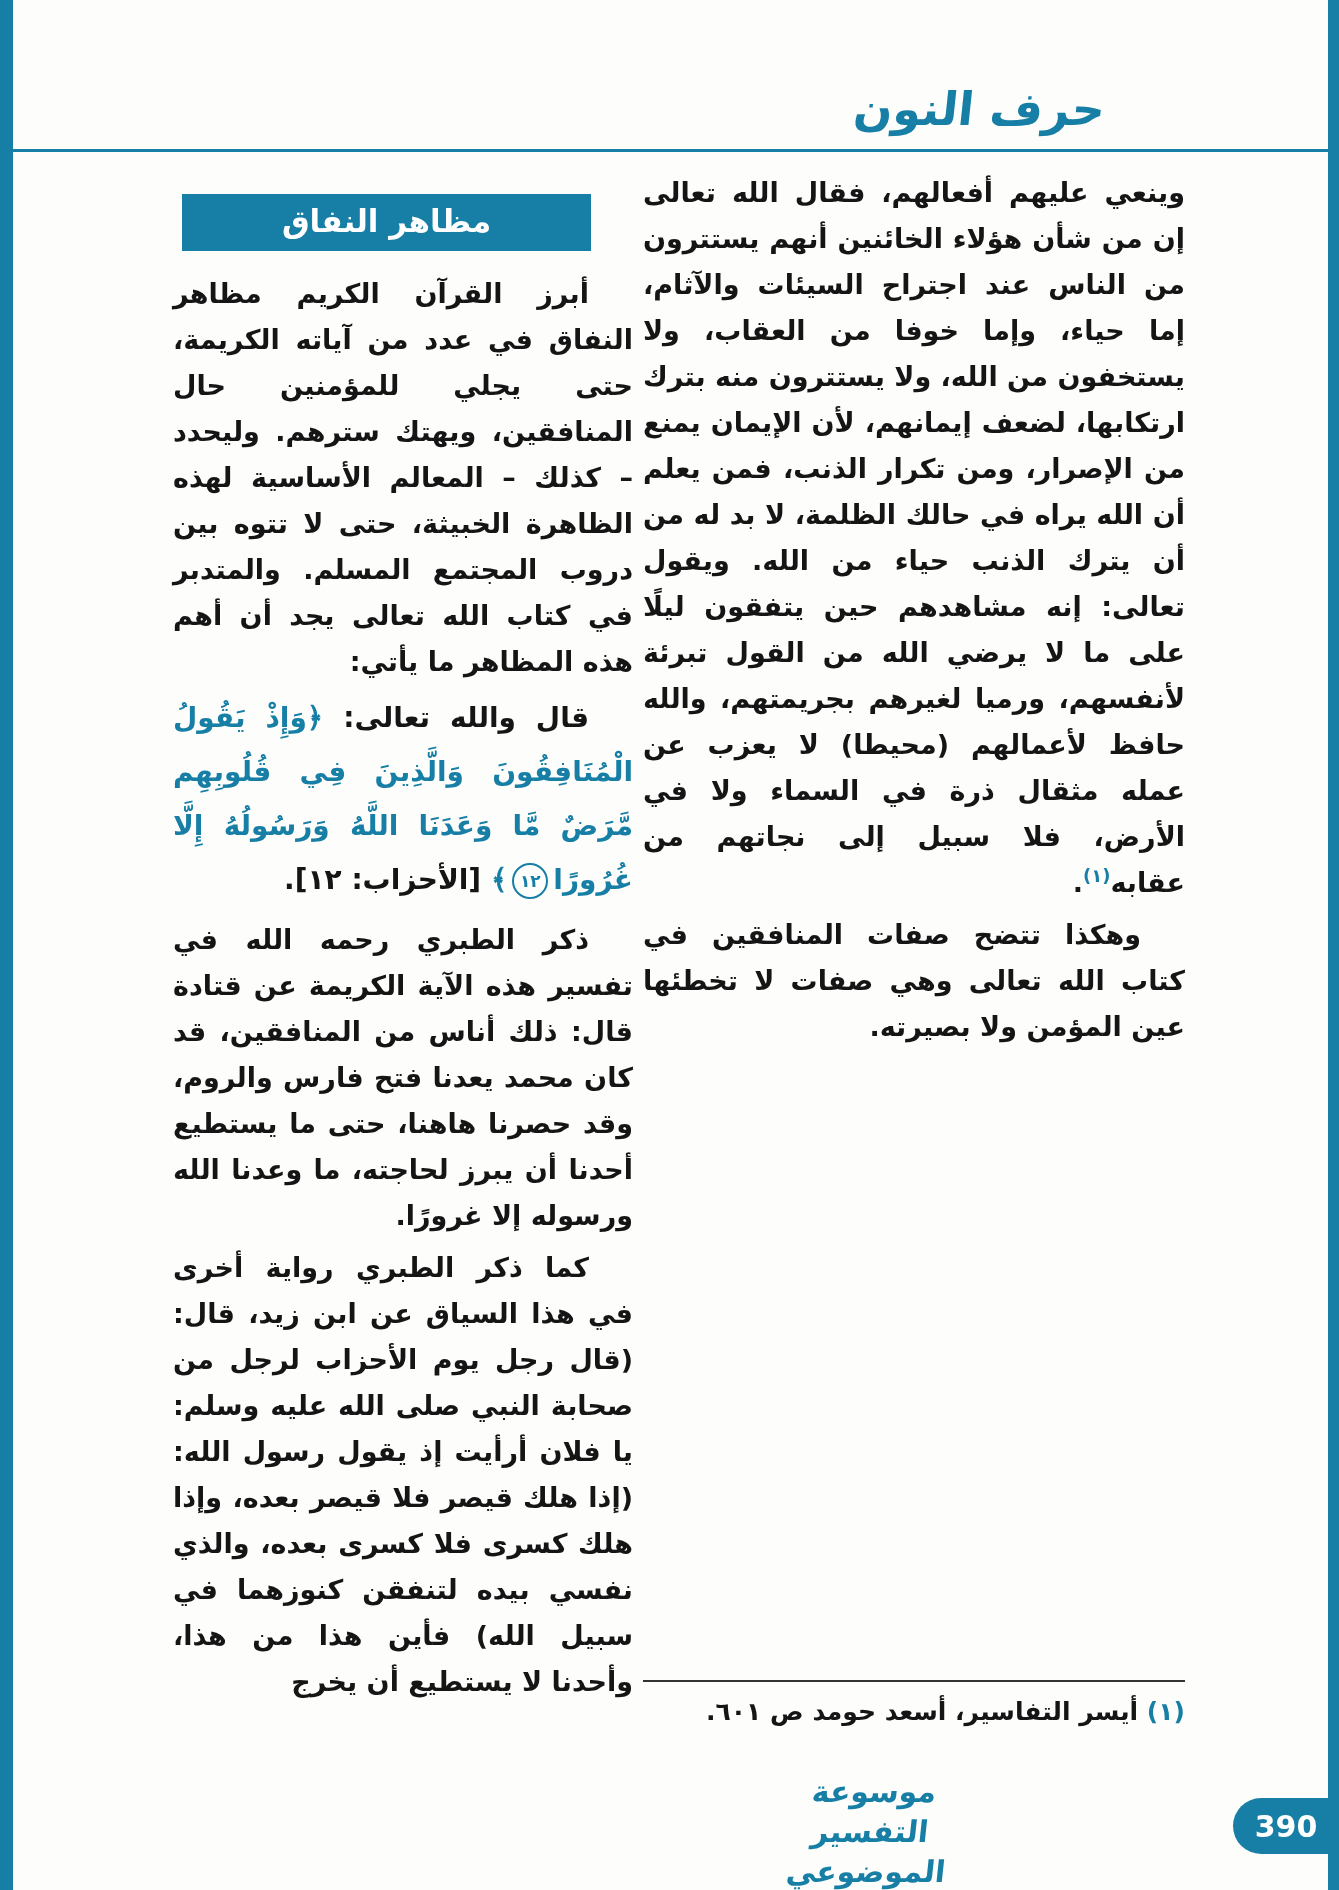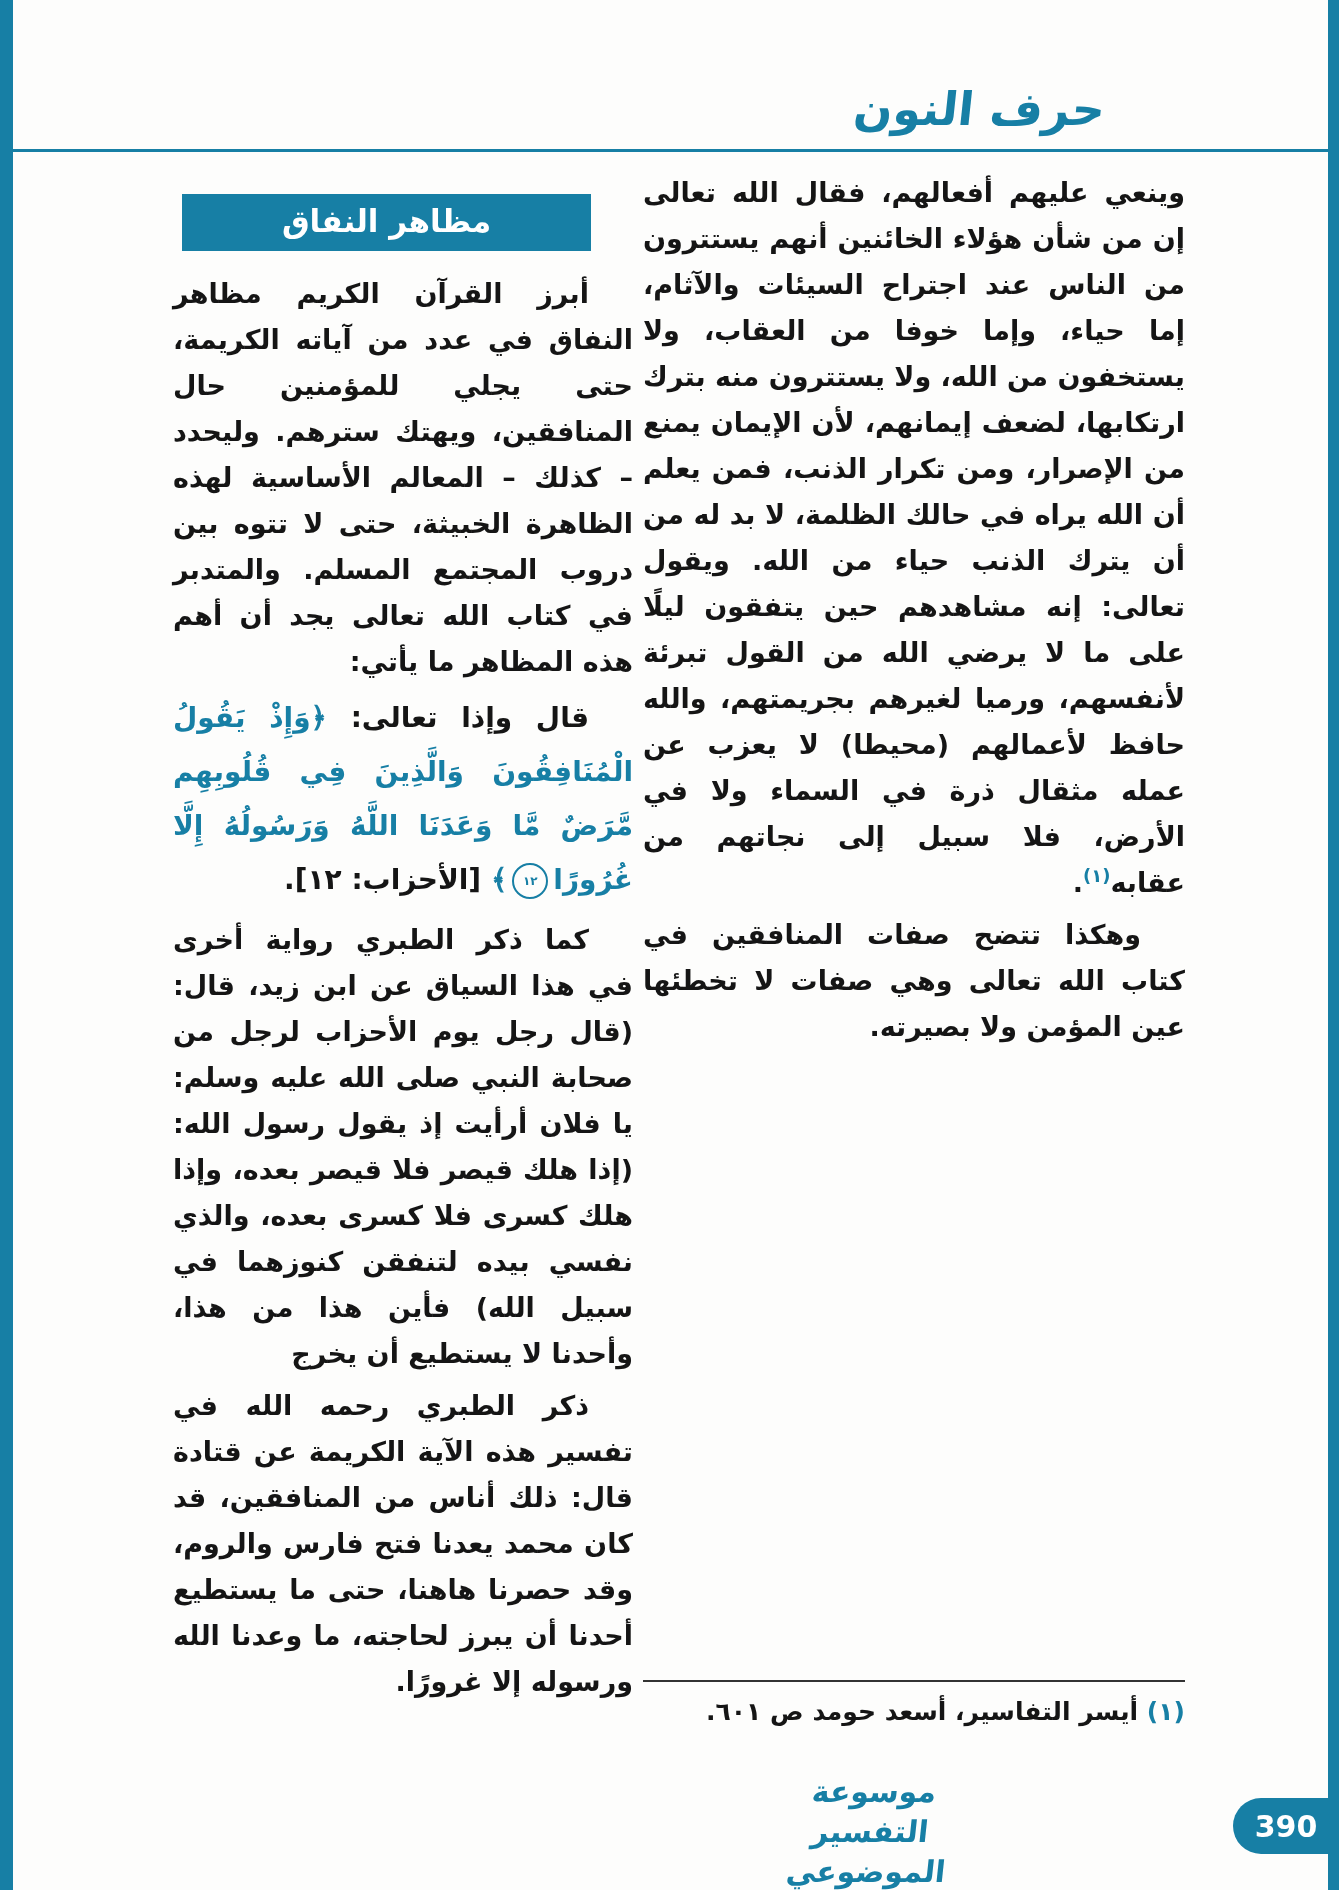--- a/index.html
+++ b/index.html
@@ -77,21 +77,21 @@
     text-align: justify; text-indent: 44px;
     margin-bottom: 10px;
   }
   .verse-intro { color: var(--ink); }
   .verse-text, .ornament { color: var(--accent); }
   .ayah-num {
     display: inline-block;
     width: 36px; height: 36px; line-height: 33px;
     border: 2px solid var(--accent); border-radius: 50%;
     text-align: center; text-indent: 0;
-    font-size: 12px; color: var(--accent);
+    font-size: 17px; color: var(--accent);
     margin: 0 5px; vertical-align: middle;
   }
   .citation { color: var(--ink); }
 
   .footnote-area {
     position: absolute; top: 1680px; right: 154px; width: 542px;
   }
   .footnote-rule {
     border-top: 2px solid #333333;
     width: 100%; margin-bottom: 10px;
@@ -133,23 +133,23 @@
   <div class="header-rule"></div>
 
   <section class="col col-right">
     <p class="body"><span>وينعي عليهم أفعالهم، فقال الله تعالى إن من شأن هؤلاء الخائنين أنهم يستترون من الناس عند اجتراح السيئات والآثام، إما حياء، وإما خوفا من العقاب، ولا يستخفون من الله، ولا يستترون منه بترك ارتكابها، لضعف إيمانهم، لأن الإيمان يمنع من الإصرار، ومن تكرار الذنب، فمن يعلم أن الله يراه في حالك الظلمة، لا بد له من أن يترك الذنب حياء من الله. ويقول تعالى: إنه مشاهدهم حين يتفقون ليلًا على ما لا يرضي الله من القول تبرئة لأنفسهم، ورميا لغيرهم بجريمتهم، والله حافظ لأعمالهم (محيطا) لا يعزب عن عمله مثقال ذرة في السماء ولا في الأرض، فلا سبيل إلى نجاتهم من عقابه</span><sup class="fn-marker">(١)</sup><span>.</span></p>
     <p class="body indent">وهكذا تتضح صفات المنافقين في كتاب الله تعالى وهي صفات لا تخطئها عين المؤمن ولا بصيرته.</p>
   </section>
 
   <section class="col col-left">
     <div class="section-box">مظاهر النفاق</div>
     <p class="body indent">أبرز القرآن الكريم مظاهر النفاق في عدد من آياته الكريمة، حتى يجلي للمؤمنين حال المنافقين، ويهتك سترهم. وليحدد – كذلك – المعالم الأساسية لهذه الظاهرة الخبيثة، حتى لا تتوه بين دروب المجتمع المسلم. والمتدبر في كتاب الله تعالى يجد أن أهم هذه المظاهر ما يأتي:</p>
-    <p class="verse-para"><span class="verse-intro">قال وإذا تعالى:</span> <span class="ornament">﴿</span><span class="verse-text">وَإِذْ يَقُولُ الْمُنَافِقُونَ وَالَّذِينَ فِي قُلُوبِهِم مَّرَضٌ مَّا وَعَدَنَا اللَّهُ وَرَسُولُهُ إِلَّا غُرُورًا</span><span class="ayah-num">١٢</span><span class="ornament">﴾</span> <span class="citation">[الأحزاب: ١٢].</span></p>
+    <p class="verse-para"><span class="verse-intro">قال والله تعالى:</span> <span class="ornament">﴿</span><span class="verse-text">وَإِذْ يَقُولُ الْمُنَافِقُونَ وَالَّذِينَ فِي قُلُوبِهِم مَّرَضٌ مَّا وَعَدَنَا اللَّهُ وَرَسُولُهُ إِلَّا غُرُورًا</span><span class="ayah-num">١٢</span><span class="ornament">﴾</span> <span class="citation">[الأحزاب: ١٢].</span></p>
+    <p class="body indent">ذكر الطبري رحمه الله في تفسير هذه الآية الكريمة عن قتادة قال: ذلك أناس من المنافقين، قد كان محمد يعدنا فتح فارس والروم، وقد حصرنا هاهنا، حتى ما يستطيع أحدنا أن يبرز لحاجته، ما وعدنا الله ورسوله إلا غرورًا.</p>
     <p class="body indent">كما ذكر الطبري رواية أخرى في هذا السياق عن ابن زيد، قال: (قال رجل يوم الأحزاب لرجل من صحابة النبي صلى الله عليه وسلم: يا فلان أرأيت إذ يقول رسول الله: (إذا هلك قيصر فلا قيصر بعده، وإذا هلك كسرى فلا كسرى بعده، والذي نفسي بيده لتنفقن كنوزهما في سبيل الله) فأين هذا من هذا، وأحدنا لا يستطيع أن يخرج</p>
-    <p class="body indent">ذكر الطبري رحمه الله في تفسير هذه الآية الكريمة عن قتادة قال: ذلك أناس من المنافقين، قد كان محمد يعدنا فتح فارس والروم، وقد حصرنا هاهنا، حتى ما يستطيع أحدنا أن يبرز لحاجته، ما وعدنا الله ورسوله إلا غرورًا.</p>
   </section>
 
   <div class="footnote-area">
     <div class="footnote-rule"></div>
     <p class="footnote"><span class="fn-num">(١)</span> <span>أيسر التفاسير، أسعد حومد ص ٦٠١.</span></p>
   </div>
 
   <div class="emblem">
     <div class="emblem-line1">موسوعة التفسير الموضوعي</div>
 

